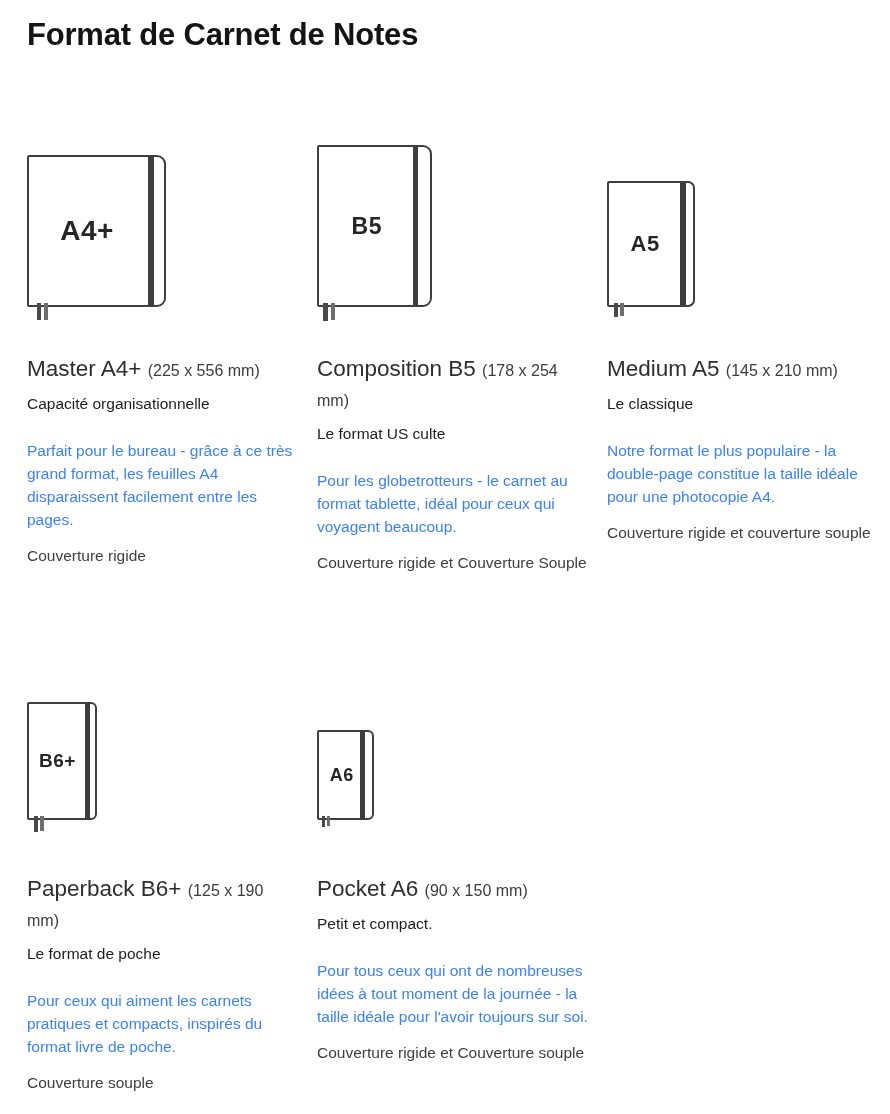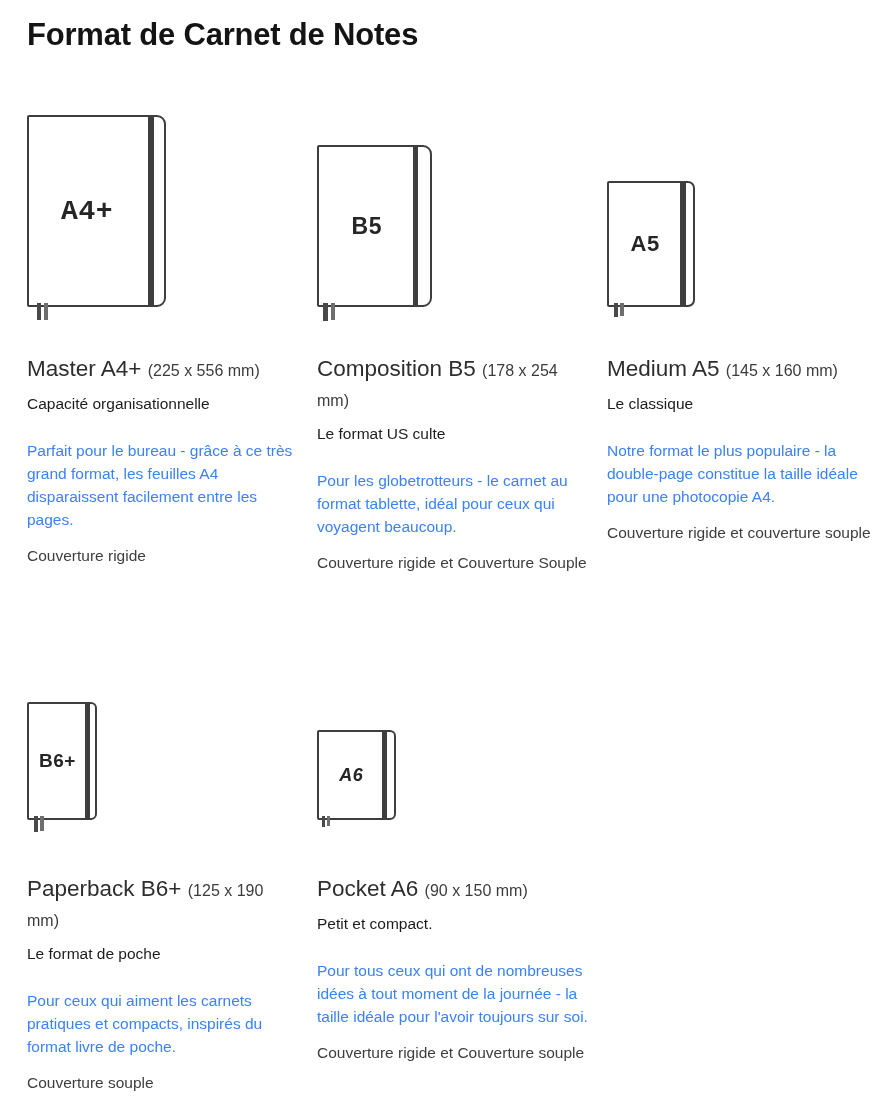--- a/index.html
+++ b/index.html
@@ -55,21 +55,21 @@
   .band {
     position: absolute;
     top: -2px; bottom: -2px;
     background: #3e3e3e;
   }
   .ribbon { position: absolute; top: 100%; margin-top: -2px; }
   .r1 { background: #494949; }
   .r2 { background: #6e6e6e; }
 
   
-  .nb0 { width: 139px; height: 192px; border-radius: 2px 9px 9px 2px; font-family: Liberation Mono, monospace; }
+  .nb0 { width: 139px; height: 152px; border-radius: 2px 9px 9px 2px; }
   .nb0 .band { right: 10px; width: 6px; }
   .nb0 .nb-label { font-size: 28px; }
   .nb0 .r1 { left: 8px;  width: 4px; height: 17px; }
   .nb0 .r2 { left: 15px; width: 4px; height: 17px; }
 
   .nb1 { width: 115px; height: 162px; border-radius: 2px 9px 9px 2px; margin-top: 10px; }
   .nb1 .band { right: 12px; width: 5px; }
   .nb1 .nb-label { font-size: 23px; }
   .nb1 .r1 { left: 4px;  width: 5px; height: 18px; }
   .nb1 .r2 { left: 12px; width: 4px; height: 17px; }
@@ -79,21 +79,21 @@
   .nb2 .nb-label { font-size: 22px; }
   .nb2 .r1 { left: 5px;  width: 4px; height: 14px; }
   .nb2 .r2 { left: 11px; width: 4px; height: 13px; }
 
   .nb3 { width: 70px; height: 118px; border-radius: 2px 6px 6px 2px; }
   .nb3 .band { right: 5px; width: 5px; }
   .nb3 .nb-label { font-size: 19px; }
   .nb3 .r1 { left: 5px;  width: 4px; height: 16px; }
   .nb3 .r2 { left: 11px; width: 4px; height: 15px; }
 
-  .nb4 { width: 79px; height: 90px; border-radius: 2px 6px 6px 2px; font-style: italic; }
+  .nb4 { width: 57px; height: 90px; border-radius: 2px 6px 6px 2px; }
   .nb4 .band { right: 7px; width: 5px; }
   .nb4 .nb-label { font-size: 18px; }
   .nb4 .r1 { left: 3px; width: 3px; height: 11px; }
   .nb4 .r2 { left: 8px; width: 3px; height: 10px; }
 
   
   h2.card-title {
     margin: 0 0 9px;
     font-size: 22.5px;
     line-height: 28px;
@@ -162,21 +162,21 @@
 
     <div class="card">
       <div class="illus illus-lg">
         <div class="nb nb2">
           <span class="nb-label">A5</span>
           <span class="band"></span>
           <span class="ribbon r1"></span>
           <span class="ribbon r2"></span>
         </div>
       </div>
-      <h2 class="card-title"><span>Medium A5</span> <span class="dims">(145 x 160 mm)</span></h2>
+      <h2 class="card-title"><span>Medium A5</span> <span class="dims">(145 x 210 mm)</span></h2>
       <p class="tagline">Le classique</p>
       <p class="desc">Notre format le plus populaire - la double-page constitue la taille idéale pour une photocopie A4.</p>
       <p class="covers">Couverture rigide et couverture souple</p>
     </div>
 
     <div class="card">
       <div class="illus illus-sm">
         <div class="nb nb3">
           <span class="nb-label">B6+</span>
           <span class="band"></span>

